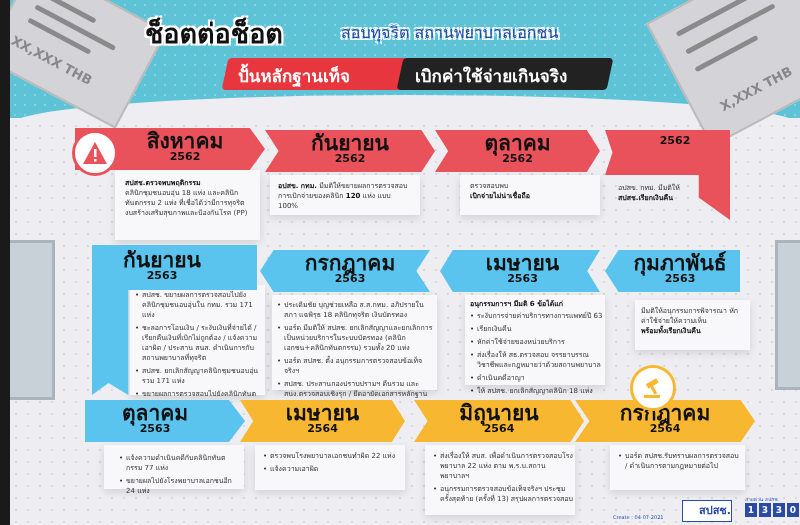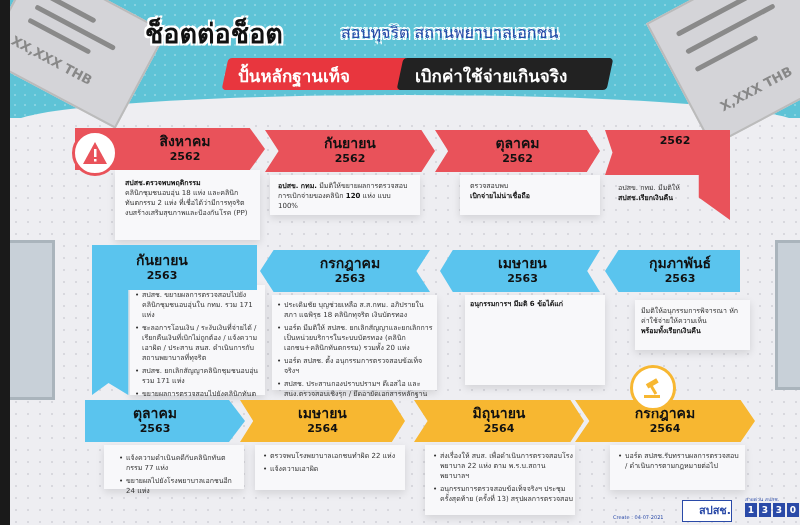--- a/index.html
+++ b/index.html
@@ -17,21 +17,21 @@
 .title1{position:absolute;left:135px;top:12px;font-size:27px;font-weight:900;color:#111;
   text-shadow:2px 2px 0 #fff,-2px -2px 0 #fff,2px -2px 0 #fff,-2px 2px 0 #fff}
 .title2{position:absolute;left:331px;top:20px;font-size:16px;font-weight:400;color:#2a4aa8;
   text-shadow:2px 2px 0 #fff,-2px -2px 0 #fff,2px -2px 0 #fff,-2px 2px 0 #fff}
 .banner-red{position:absolute;left:215px;top:58px;width:180px;height:32px;background:#e8363e;transform:skewX(-12deg);border-radius:4px}
 .banner-blk{position:absolute;left:390px;top:58px;width:210px;height:32px;background:#222;transform:skewX(-12deg);border-radius:4px}
 .banner-txt{position:absolute;top:62px;font-size:17px;font-weight:bold;color:#fff}
 .side-card{position:absolute;background:#c8d0d8;border:3px solid #aab4bc}
 .step{position:absolute}
 .tag{position:absolute;color:#111;font-weight:900;text-align:center}
-.tag .m{font-size:14px;display:block;line-height:18px}
+.tag .m{font-size:21px;display:block;line-height:18px}
 .tag .y{font-size:11px;display:block;line-height:14px}
 .red{background:#e9525a}
 .blue{background:#5ac4ee}
 .yellow{background:#f7b731}
 .panel{position:absolute;background:#f8f8fa;box-shadow:0 3px 8px rgba(0,0,0,.12)}
 .desc{position:absolute;font-size:7px;line-height:10px;color:#333}
 .desc b{color:#111}
 .desc li{list-style:none;padding-left:7px;position:relative;margin-bottom:3px}
 .desc li:before{content:"•";position:absolute;left:0}
 .icon-circle{position:absolute;width:46px;height:46px;border-radius:50%;background:#fff;border:3px solid #e9525a;display:flex;align-items:center;justify-content:center}
@@ -140,33 +140,41 @@
       <span class="m">กันยายน</span>
       <span class="y">2563</span>
     </div>
   </div>
 
   <div class="panel" style="left:262px;top:295px;width:165px;height:95px">
     <ul class="desc" style="left:5px;top:5px;width:158px">
       <li>ประเดิมชัย บุญช่วยเหลือ ส.ส.กทม. อภิปรายในสภา แฉพิรุธ 18 คลินิกทุจริต เงินบัตรทอง</li>
       <li>บอร์ด มีมติให้ สปสช. ยกเลิกสัญญาและยกเลิกการเป็นหน่วยบริการในระบบบัตรทอง (คลินิกเอกชน+คลินิกทันตกรรม) รวมทั้ง 20 แห่ง</li>
       <li>บอร์ด สปสช. ตั้ง อนุกรรมการตรวจสอบข้อเท็จจริงฯ</li>
-      <li>สปสช. ประสานกองปราบปรามฯ ดีเอสไอ และ สนง.ตรวจสอบเชิงรุก / ยึดอายัดเอกสารหลักฐาน</li>
+      <li>สปสช. ประสานกองปราบปรามฯ ดีนรวม และ สนง.ตรวจสอบเชิงรุก / ยึดอายัดเอกสารหลักฐาน</li>
     </ul>
   </div>
   <div class="step blue" style="left:250px;top:250px;width:170px;height:42px;clip-path:polygon(8% 0,100% 0,92% 50%,100% 100%,8% 100%,0 50%)">
     <div class="tag" style="left:30px;top:4px;width:120px">
       <span class="m">กรกฎาคม</span>
       <span class="y">2563</span>
     </div>
   </div>
 
   <div class="panel" style="left:455px;top:295px;width:140px;height:90px">
     <div class="desc" style="left:5px;top:4px;width:135px">
       <b>อนุกรรมการฯ มีมติ 6 ข้อได้แก่</b>
+      <ul style="margin-top:2px">
+        <li>ระงับการจ่ายค่าบริการทางการแพทย์ปี 63</li>
+        <li>เรียกเงินคืน</li>
+        <li>หักค่าใช้จ่ายของหน่วยบริการ</li>
+        <li>ส่งเรื่องให้ สธ.ตรวจสอบ จรรยาบรรณวิชาชีพและกฎหมายว่าด้วยสถานพยาบาล</li>
+        <li>ดำเนินคดีอาญา</li>
+        <li>ให้ สปสช. ยกเลิกสัญญาคลินิก 18 แห่ง</li>
+      </ul>
     </div>
   </div>
   <div class="step blue" style="left:430px;top:250px;width:160px;height:42px;clip-path:polygon(8% 0,100% 0,92% 50%,100% 100%,8% 100%,0 50%)">
     <div class="tag" style="left:25px;top:4px;width:115px">
       <span class="m">เมษายน</span>
       <span class="y">2563</span>
     </div>
   </div>
 
   <div class="panel" style="left:625px;top:300px;width:115px;height:50px">

